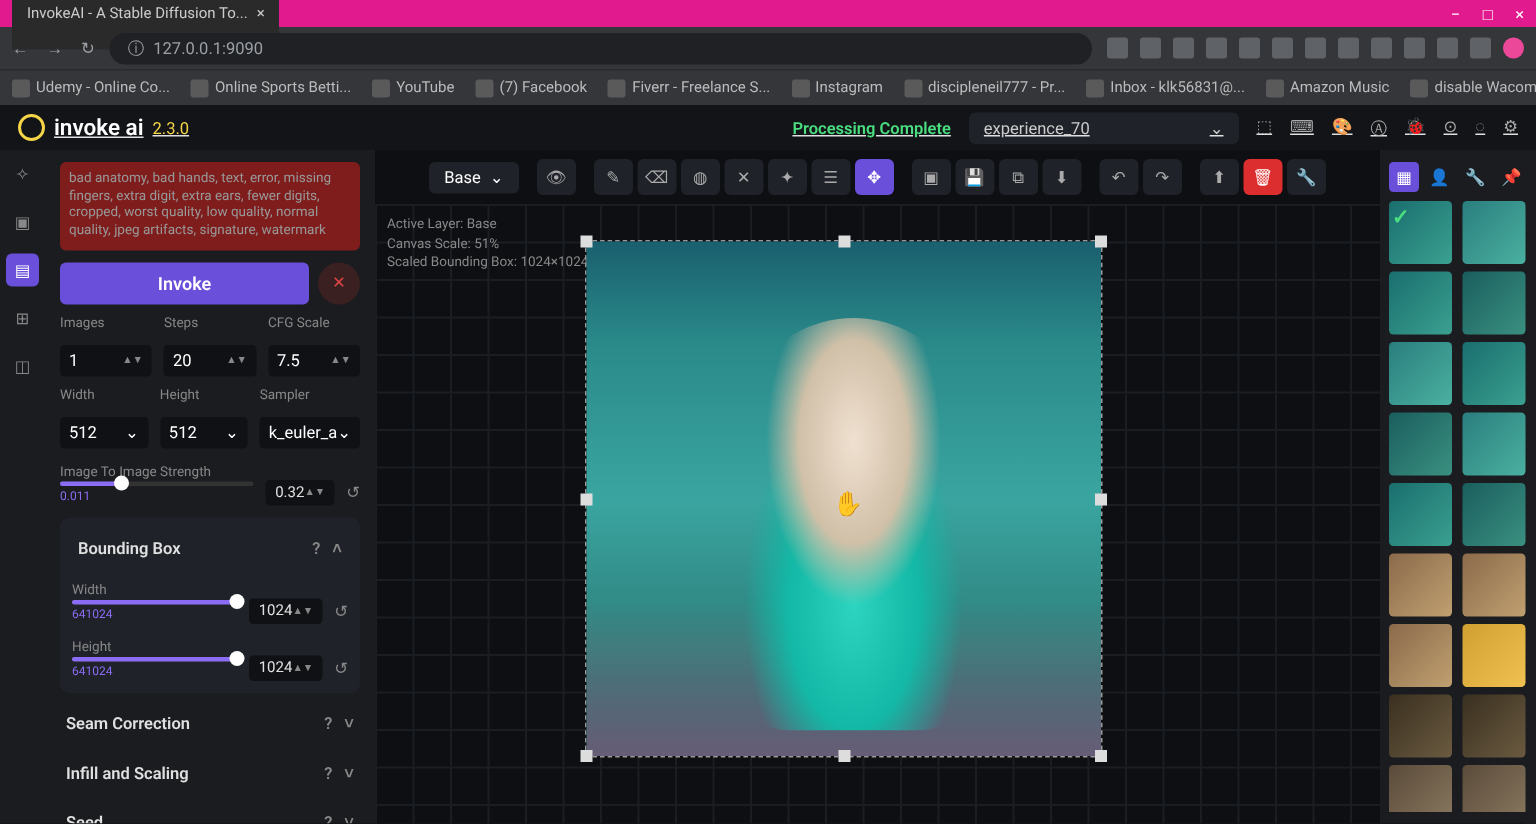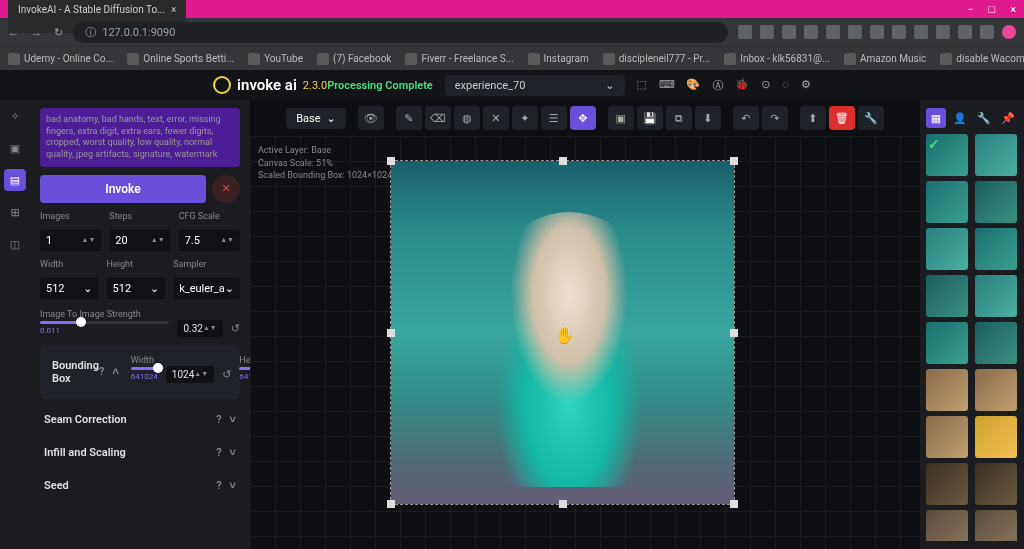--- a/index.html
+++ b/index.html
@@ -22,45 +22,45 @@
 .bookmarks-bar { height: 24px; background: #35363a; display: flex; align-items: center; padding: 0 8px; gap: 14px; border-top: 1px solid #2a2a2a; }
 .bookmark { display: flex; align-items: center; gap: 4px; color: #bbb; font-size: 10px; white-space: nowrap; cursor: pointer; }
 .bookmark-icon { width: 12px; height: 12px; background: #5a5a5a; border-radius: 2px; flex-shrink: 0; }
 
 .app { display: flex; height: 479px; background: #121417; }
 
 .left-rail { width: 30px; background: #1a1c20; display: flex; flex-direction: column; align-items: center; padding-top: 35px; gap: 10px; }
 .rail-btn { width: 22px; height: 22px; border-radius: 4px; display: flex; align-items: center; justify-content: center; color: #888; cursor: pointer; }
 .rail-btn.active { background: #6a4fda; color: #fff; }
 
-.header { position: absolute; top: 70px; left: 0; right: 0; height: 30px; background: #121417; display: flex; align-items: center; padding: 0 12px; justify-content: center; z-index: 10; }
+.header { position: absolute; top: 70px; left: 0; right: 0; height: 30px; background: #121417; display: flex; align-items: center; padding: 0 12px; justify-content: space-between; z-index: 10; text-decoration: underline; }
 .logo { display: flex; align-items: center; gap: 6px; font-size: 15px; font-weight: 600; color: #fff; }
 .logo-ring { width: 18px; height: 18px; border: 2px solid #f5d547; border-radius: 50%; }
 .version { color: #f5d547; font-size: 11px; font-weight: 400; }
 .header-right { display: flex; align-items: center; gap: 12px; font-size: 11px; }
 .status { color: #4ade80; font-weight: 600; }
 .model-select { background: #1f2228; padding: 4px 10px; border-radius: 4px; color: #ccc; display: flex; align-items: center; gap: 80px; cursor: pointer; }
 .header-icons { display: flex; gap: 12px; color: #aaa; }
 .header-icons > * { cursor: pointer; }
 
 .left-panel { width: 220px; background: #1a1c20; padding: 8px 10px; display: flex; flex-direction: column; gap: 8px; overflow: hidden; margin-top: 30px; }
-.neg-prompt { background: #4c1d95; border-radius: 4px; padding: 6px; font-size: 9px; color: #999; line-height: 1.3; }
+.neg-prompt { background: #7f1d1d; border-radius: 4px; padding: 6px; font-size: 9px; color: #999; line-height: 1.3; }
 .invoke-row { display: flex; gap: 6px; }
 .invoke-btn { flex: 1; background: #6a4fda; color: #fff; border: none; border-radius: 4px; padding: 7px; font-weight: 600; font-size: 12px; cursor: pointer; }
 .cancel-btn { width: 28px; height: 28px; background: #3a2020; border-radius: 50%; display: flex; align-items: center; justify-content: center; color: #d44; cursor: pointer; }
 
 .param-row { display: flex; gap: 8px; }
 .param-col { flex: 1; display: flex; flex-direction: column; gap: 9px; }
 .param-label { font-size: 9px; color: #888; }
 .param-input { background: #0f1114; border: none; border-radius: 3px; padding: 4px 6px; color: #fff; font-size: 11px; display: flex; align-items: center; justify-content: space-between; }
 .stepper { display: flex; flex-direction: column; line-height: 5px; font-size: 7px; color: #888; }
 
 .section-hdr { display: flex; align-items: center; justify-content: space-between; font-size: 11px; font-weight: 600; padding: 6px 4px; cursor: pointer; }
 .section-hdr .actions { display: flex; gap: 8px; color: #888; }
-.collapsible { background: #1f2228; border-radius: 6px; padding: 8px; display: flex; flex-direction: row; gap: 8px; }
+.collapsible { background: #1f2228; border-radius: 6px; padding: 8px; display: flex; flex-direction: column; gap: 8px; }
 
 .slider-row { display: flex; align-items: center; gap: 8px; }
 .slider-track { flex: 1; height: 3px; background: #333; border-radius: 2px; position: relative; }
 .slider-fill { height: 100%; background: #8b6cf5; border-radius: 2px; }
 .slider-knob { width: 10px; height: 10px; background: #fff; border-radius: 50%; position: absolute; top: -4px; transform: translateX(-50%); }
 .slider-labels { display: flex; font-size: 8px; color: #8b6cf5; margin-top: 2px; }
 .val-box { background: #0f1114; border-radius: 3px; padding: 3px 6px; font-size: 10px; min-width: 42px; display: flex; justify-content: space-between; align-items: center; }
 
 .canvas-area { flex: 1; background: #0d0f12; display: flex; flex-direction: column; margin-top: 30px; }
 .canvas-toolbar { height: 36px; display: flex; align-items: center; justify-content: center; gap: 3px; padding: 0 10px; }

